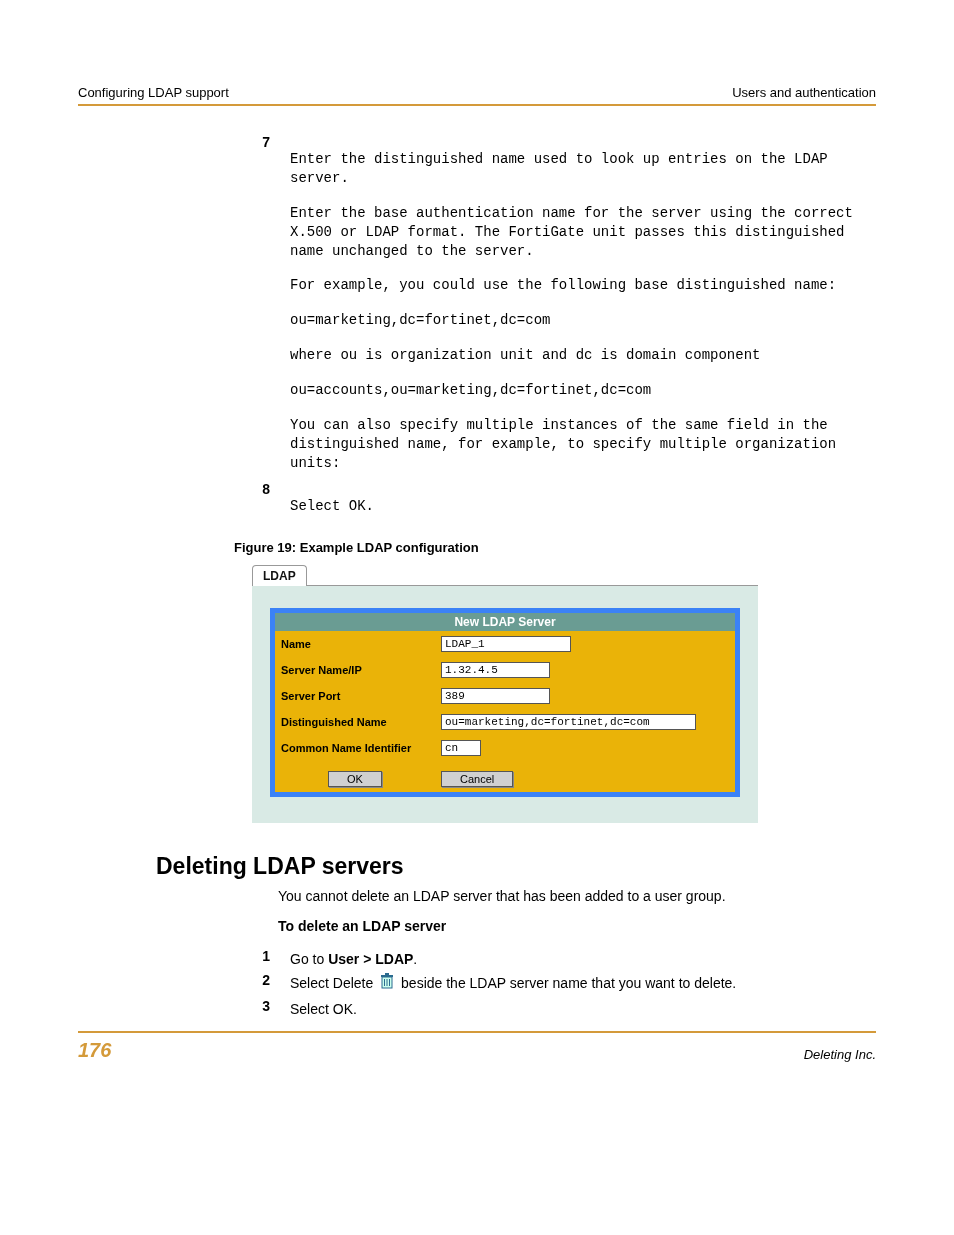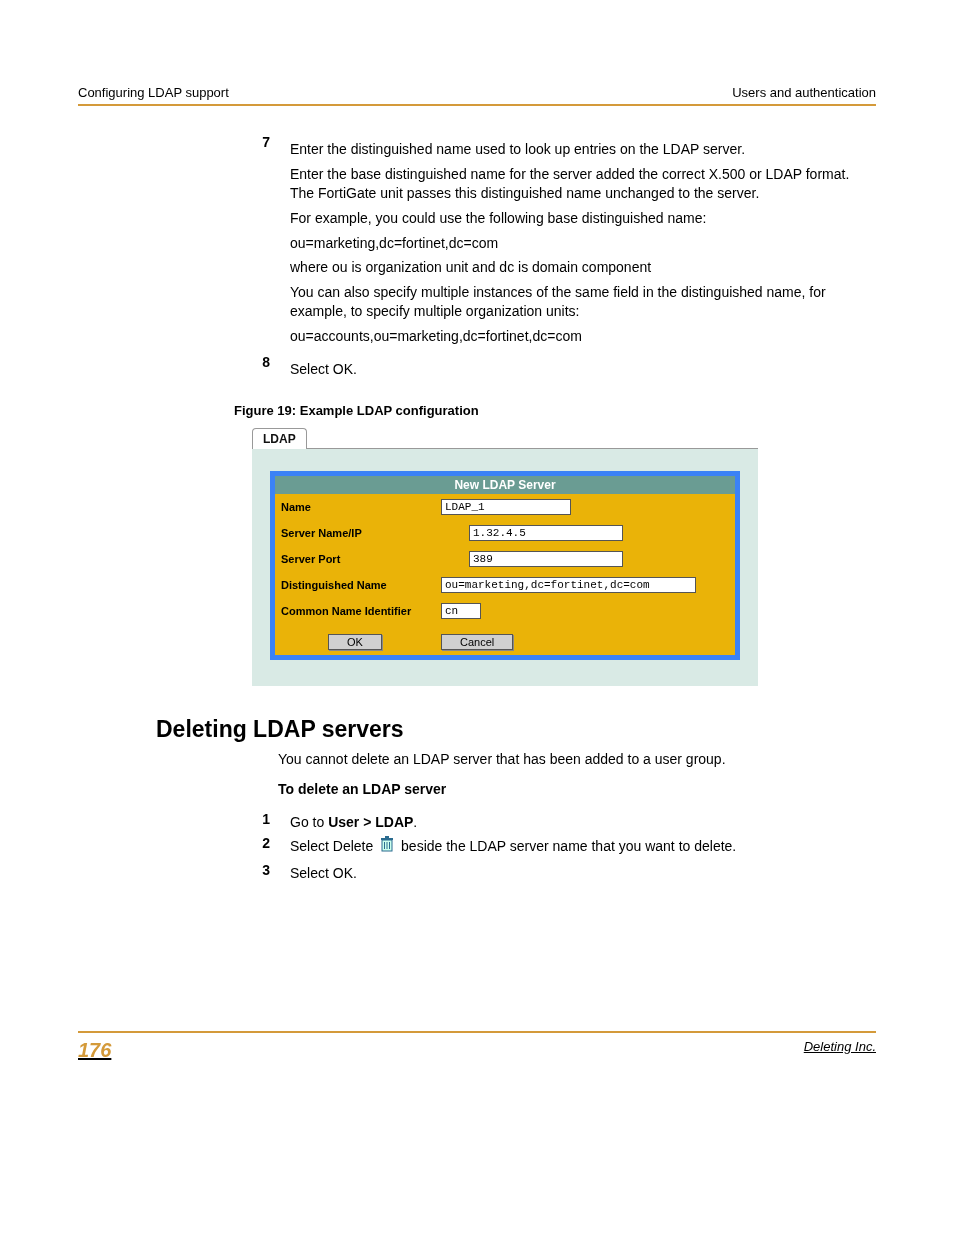--- a/index.html
+++ b/index.html
@@ -38,21 +38,22 @@
     text-align: right;
     font-weight: bold;
     padding-right: 20px;
     flex-shrink: 0;
   }
   .step-body {
     flex: 1;
     line-height: 1.35;
   }
   .step-body p {
-    margin: 6px 0 6px 0;
+    margin: 16px 0 6px 0;
+    font-family: Liberation Mono, monospace;
   }
   .figure-caption {
     font-weight: bold;
     font-size: 13px;
     margin: 18px 0 10px 0;
   }
   .ldap-panel-wrap {
     margin-left: 18px;
     margin-bottom: 30px;
   }
@@ -121,21 +122,21 @@
   }
   .ldap-input {
     font-family: "Courier New", monospace;
     font-size: 11px;
     padding: 1px 3px;
     border: 1px solid #555;
     background: #fff;
     box-sizing: border-box;
   }
   .ldap-input.short { width: 130px; }
-  .ldap-input.med { width: 154px; margin-left: 28px; }
+  .ldap-input.med { width: 109px; }
   .ldap-input.tiny { width: 40px; }
   .ldap-input.long { width: 255px; }
   .btn-row td { padding-top: 10px; }
   .ldap-btn {
     border: 1px solid #555;
     background: #d0d0d0;
     font-size: 11px;
     font-family: Verdana, Arial, sans-serif;
     padding: 1px 18px;
     cursor: pointer;
@@ -165,22 +166,21 @@
   }
   .footer {
     position: absolute;
     bottom: 48px;
     left: 78px;
     right: 78px;
     border-top: 2.5px solid #d49a3a;
     padding-top: 6px;
     display: flex;
     justify-content: space-between;
-    align-items: flex-start;
-    text-decoration: underline;
+    align-items: flex-end;
   }
   .page-num {
     font-size: 20px;
     font-weight: bold;
     color: #d49a3a;
     font-style: italic;
   }
   .footer-company {
     font-style: italic;
     font-size: 13px;
@@ -194,26 +194,26 @@
   <div class="running-header">
     <span>Configuring LDAP support</span>
     <span>Users and authentication</span>
   </div>
 
   <div class="content-block" id="steps-a">
       <div class="step">
         <div class="step-num">7</div>
         <div class="step-body">
           <p>Enter the distinguished name used to look up entries on the LDAP server.</p>
-          <p>Enter the base distinguished name for the server added the correct X.500 or LDAP format. The FortiGate unit passes this distinguished name unchanged to the server.</p>
+          <p>Enter the base authentication name for the server using the correct X.500 or LDAP format. The FortiGate unit passes this distinguished name unchanged to the server.</p>
           <p>For example, you could use the following base distinguished name:</p>
           <p>ou=marketing,dc=fortinet,dc=com</p>
           <p>where ou is organization unit and dc is domain component</p>
+          <p>ou=accounts,ou=marketing,dc=fortinet,dc=com</p>
           <p>You can also specify multiple instances of the same field in the distinguished name, for example, to specify multiple organization units:</p>
-          <p>ou=accounts,ou=marketing,dc=fortinet,dc=com</p>
         </div>
       </div>
       <div class="step">
         <div class="step-num">8</div>
         <div class="step-body">
           <p>Select OK.</p>
         </div>
       </div>
     </div>
 

